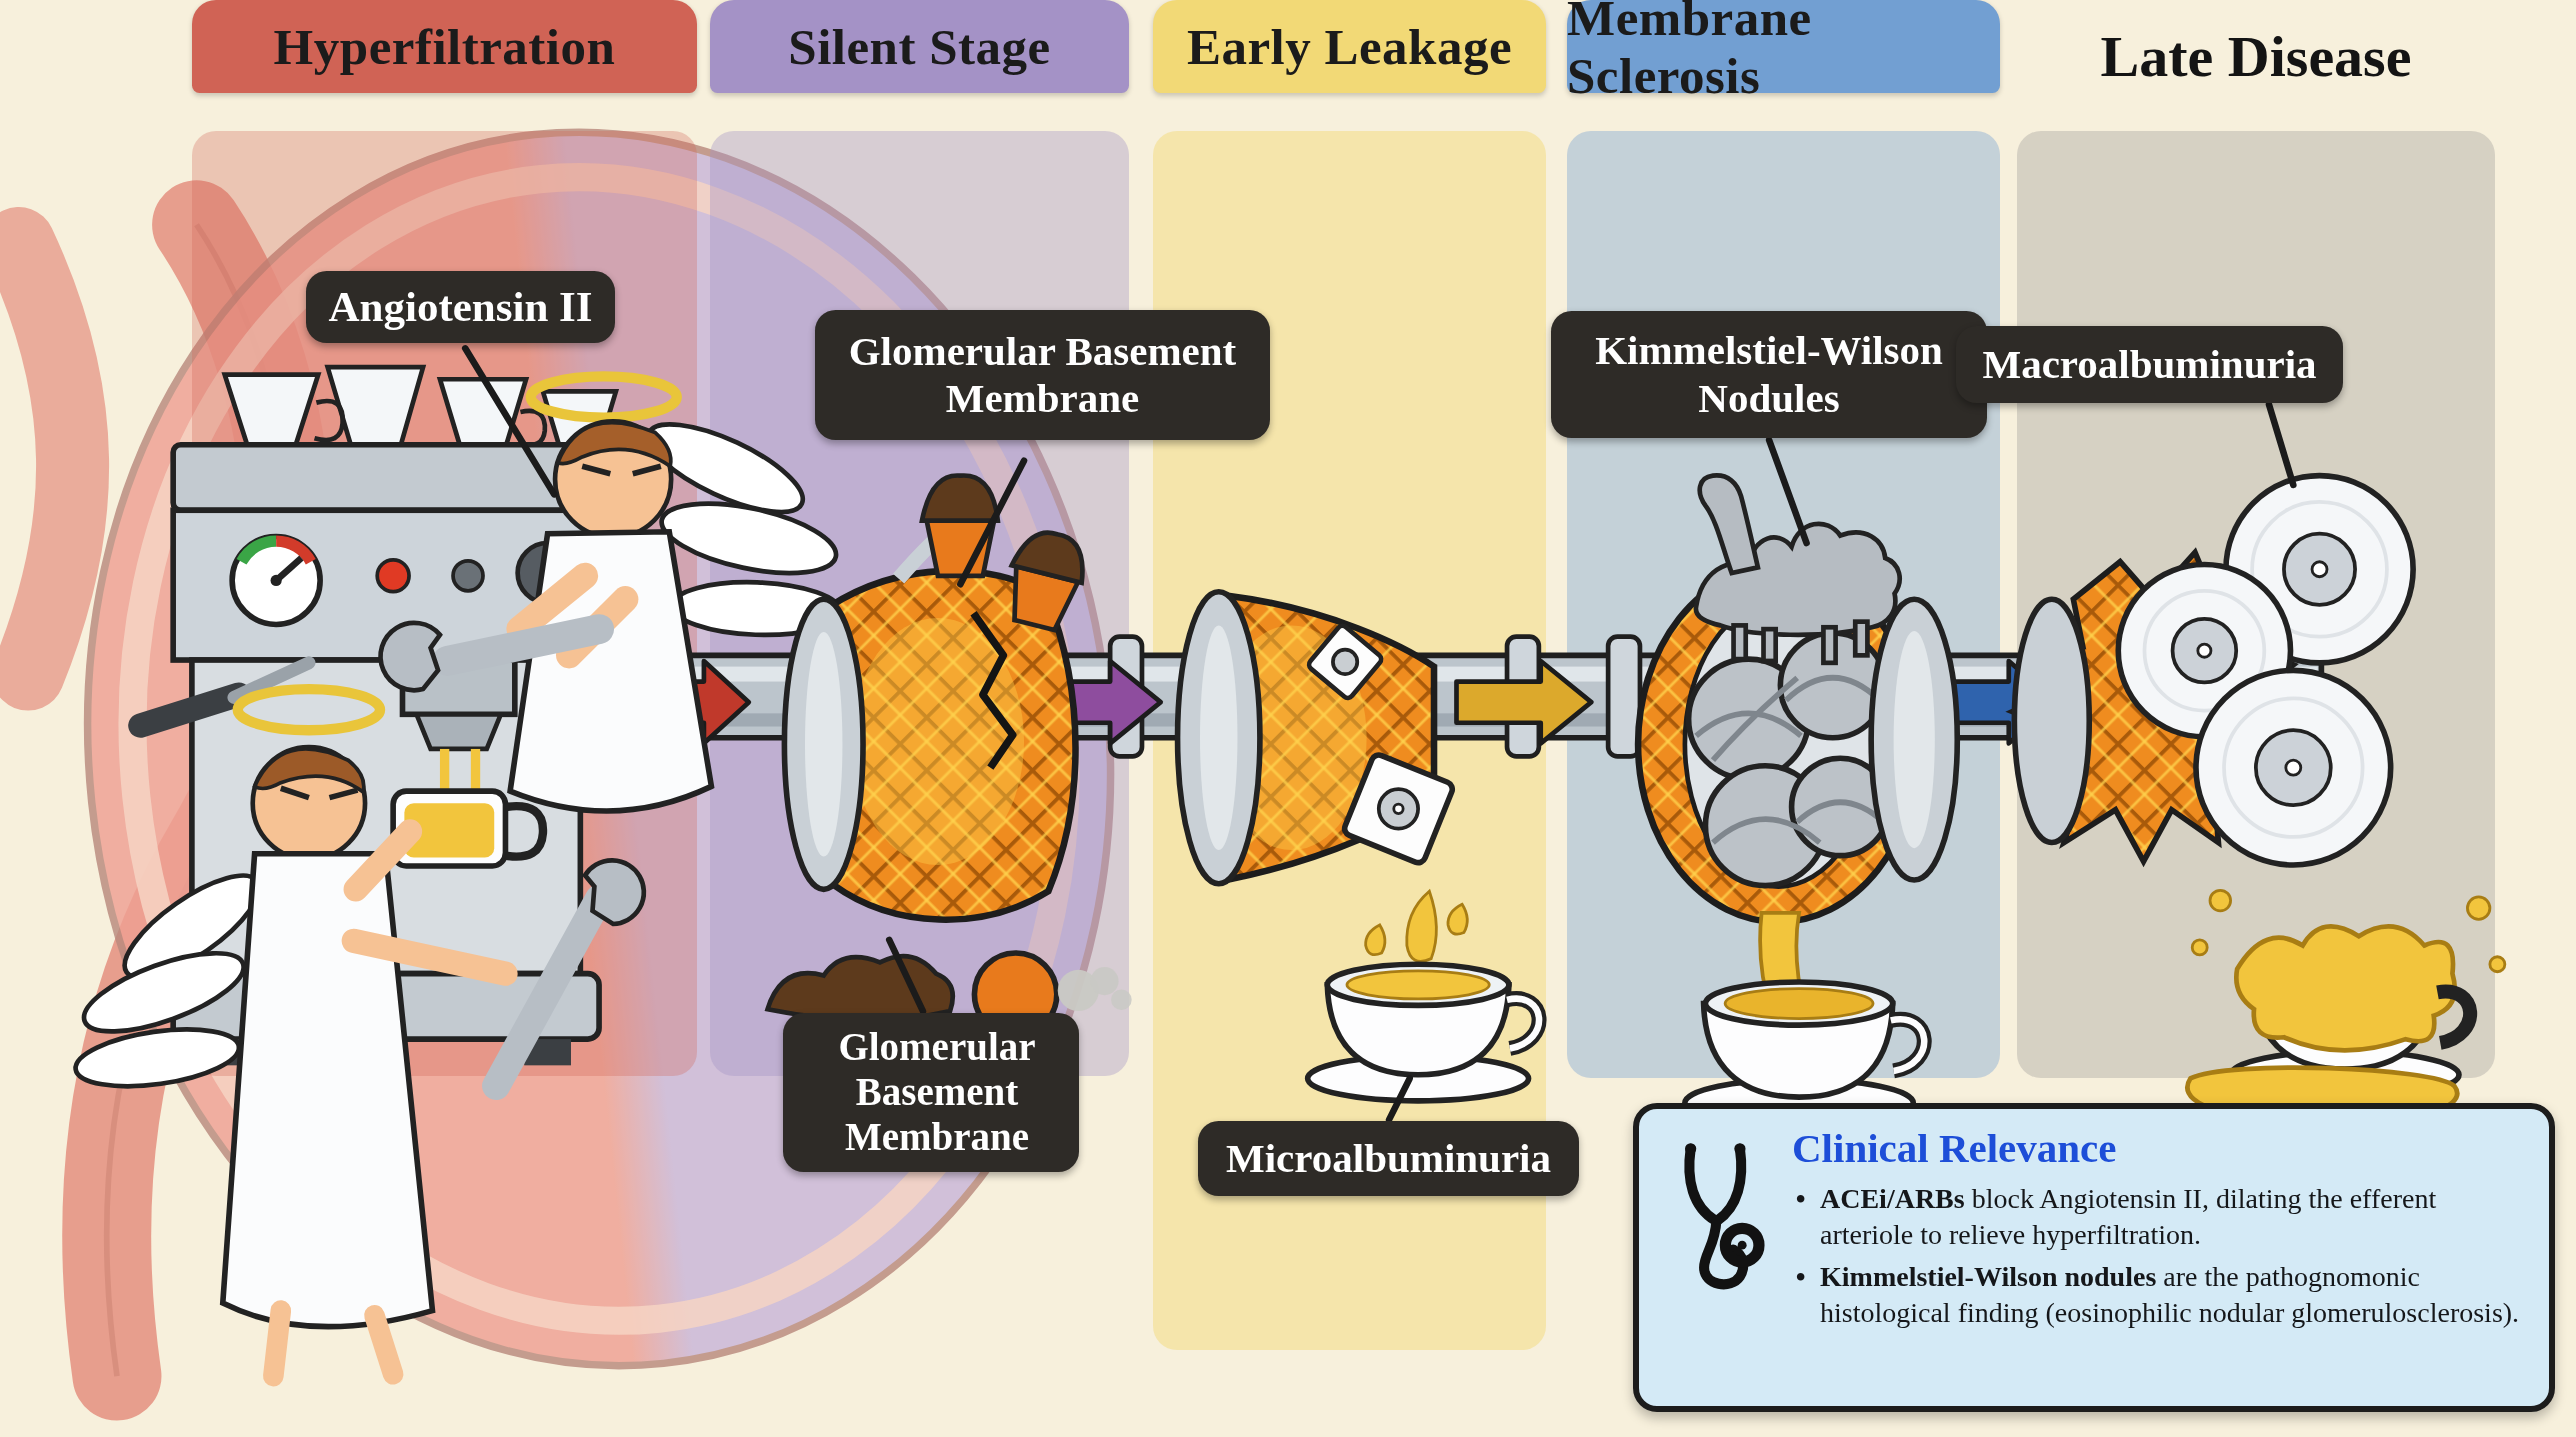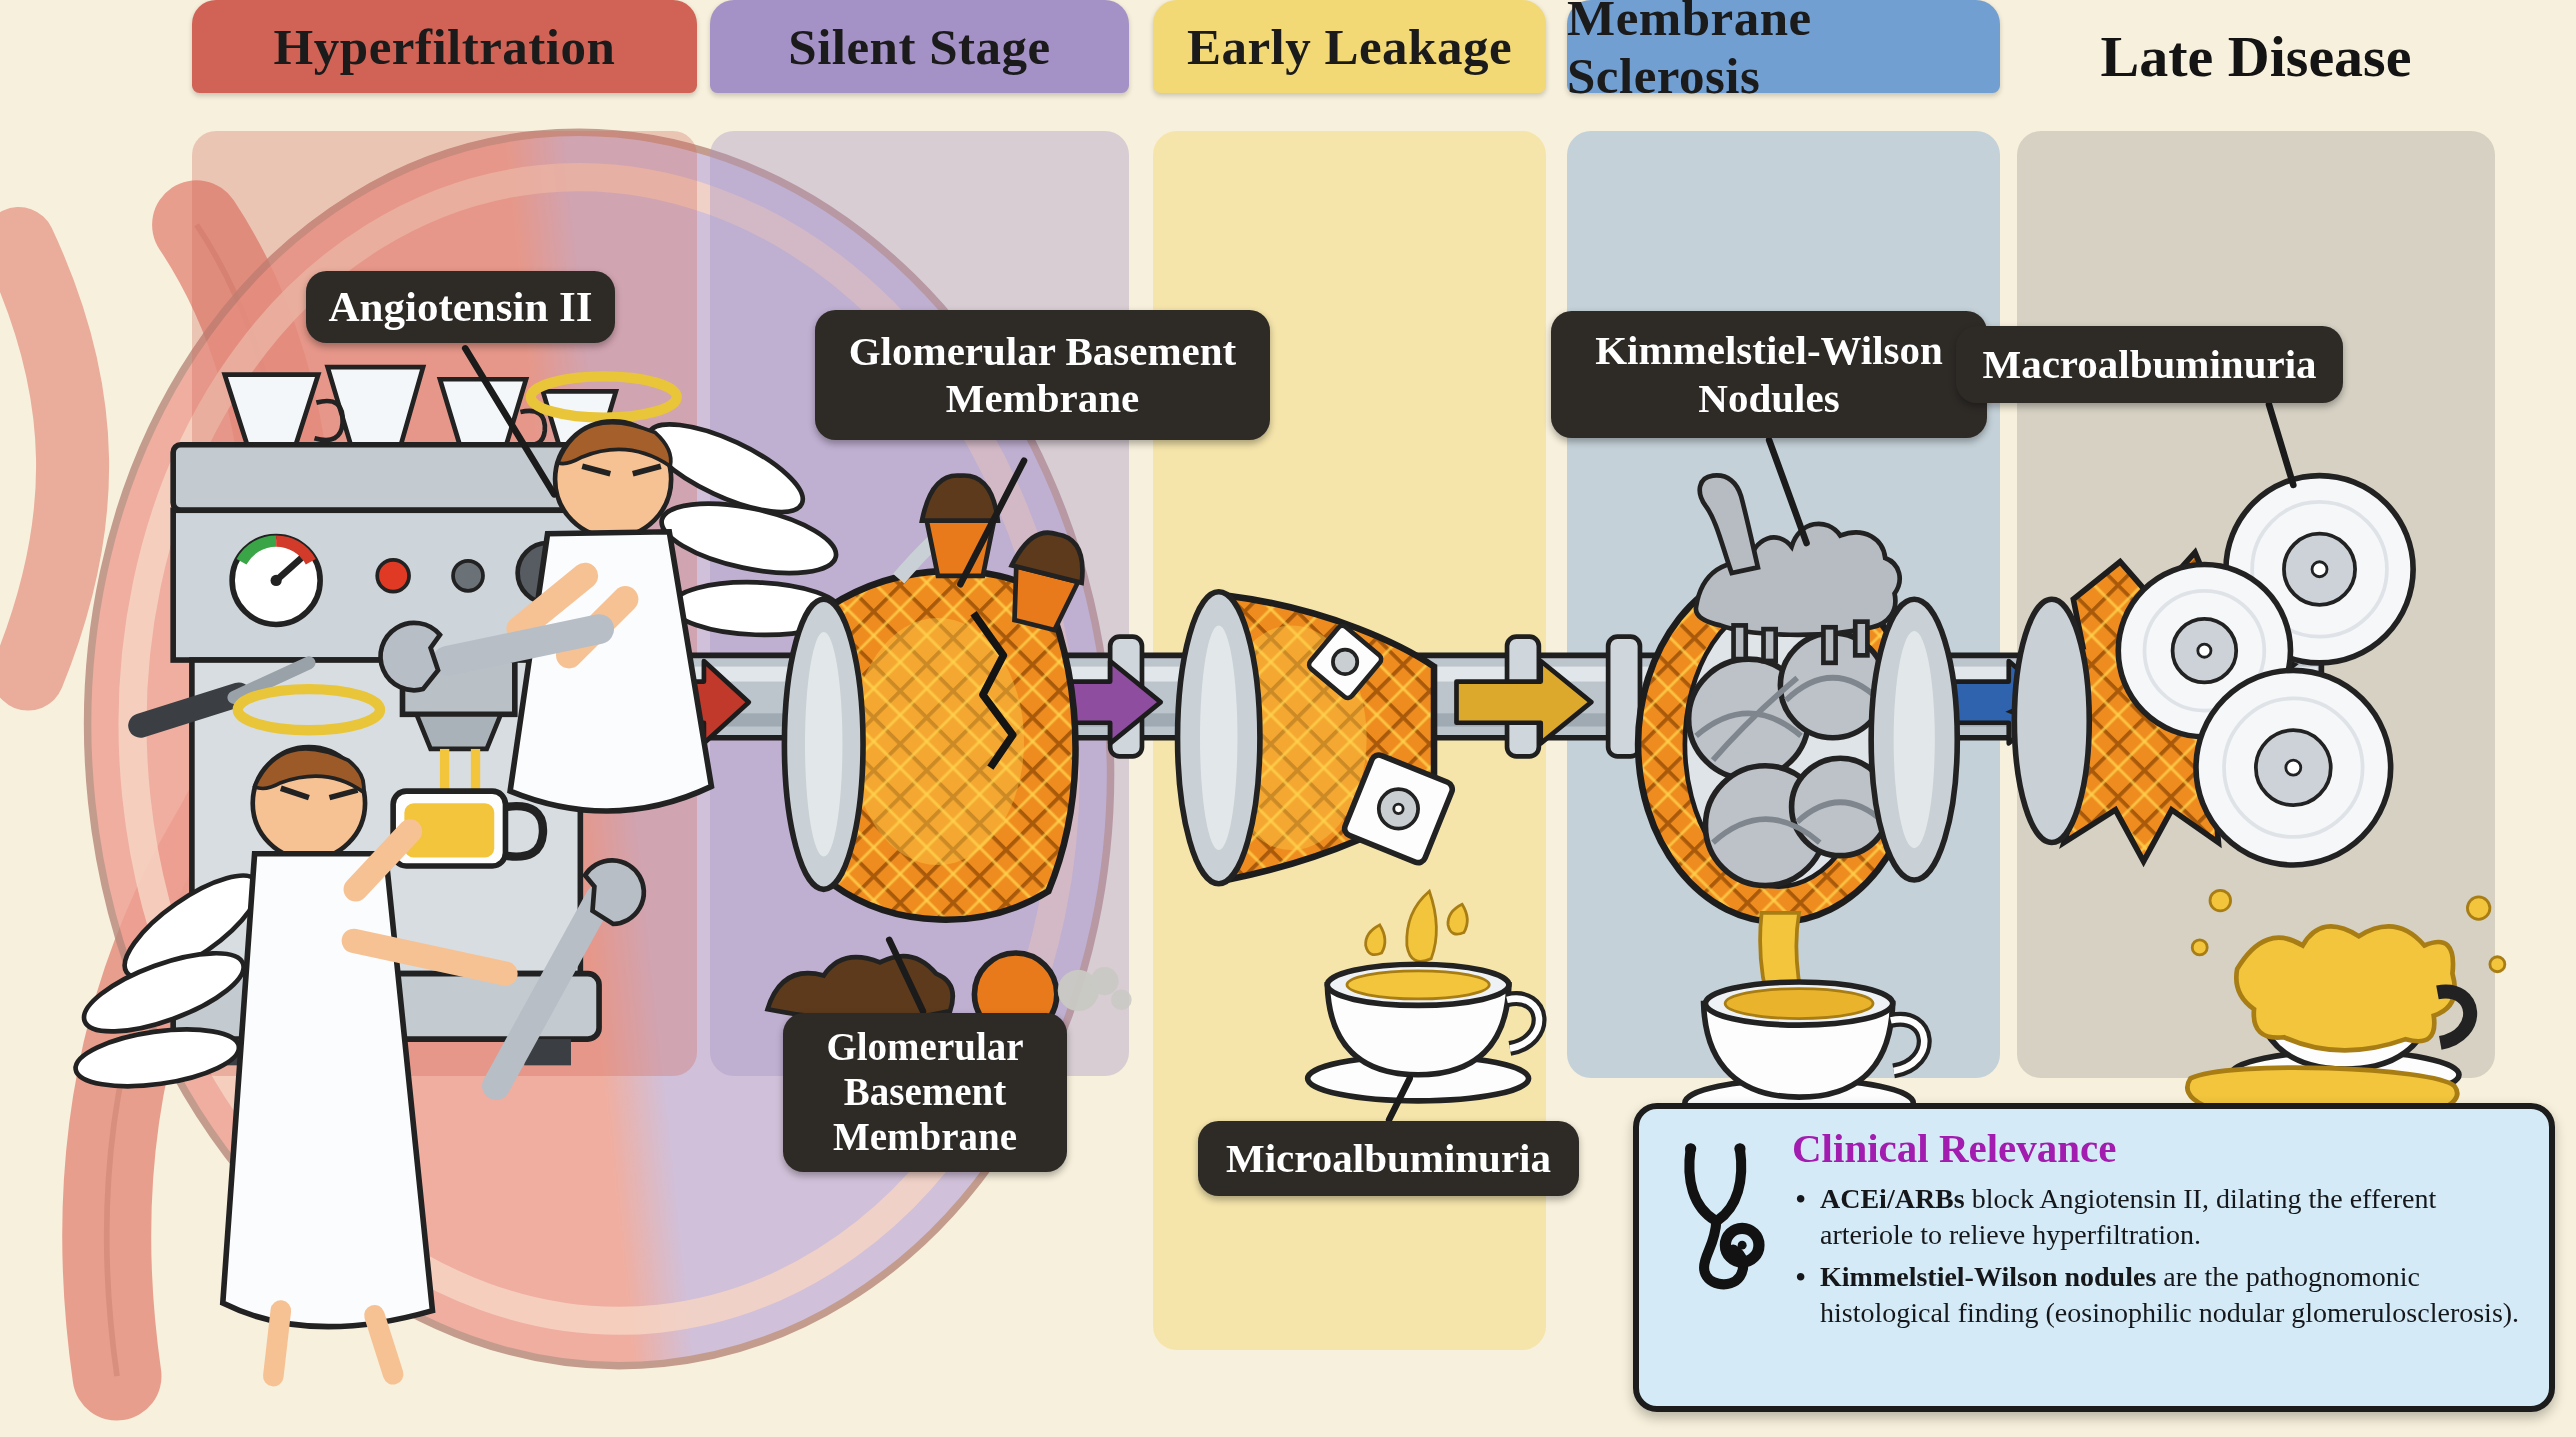--- a/index.html
+++ b/index.html
@@ -16,31 +16,31 @@
         box-shadow:0 2.8px 5.6px rgba(0,0,0,.18);}
   .col-title{position:absolute;z-index:4;top:22.5px;height:67px;text-align:center;
         font-size:58px;font-weight:700;color:#141414;}
   .callout{position:absolute;z-index:5;background:var(--label_box,#2e2b27);
         color:var(--label_text,#fff);border-radius:20.6px;
         display:flex;align-items:center;justify-content:center;text-align:center;
         font-weight:700;white-space:pre-line;line-height:1.15;
         box-shadow:0 3.7px 7.5px rgba(0,0,0,.30);}
   #callout-angiotensin {left:306px; top:271px; width:309px; height:72px; font-size:43px;}
   #callout-gbm-top     {left:815px; top:310px; width:455px; height:130px;font-size:41px;}
-  #callout-gbm-bottom  {left:783px; top:1013px;width:284px; height:159px;font-size:39px;}
+  #callout-gbm-bottom  {left:783px; top:1013px;width:284px; height:159px;font-size:39px;padding-left:12px;}
   #callout-kw          {left:1551px;top:311px; width:436px; height:127px;font-size:41px;}
   #callout-macro       {left:1956px;top:326px; width:387px; height:77px; font-size:41px;}
   #callout-micro       {left:1198px;top:1121px;width:381px; height:75px; font-size:41px;}
   #clinical{position:absolute;z-index:6;left:1633px;top:1103px;width:922px;height:309px;
         background:var(--clinical_bg,#d4eaf6);border:6.6px solid var(--clinical_border,#1c1c1c);
         border-radius:24px;box-sizing:border-box;display:flex;padding:15px 20.6px 11.2px 13px;
         box-shadow:0 5.6px 11.2px rgba(0,0,0,.25);}
   #clinical .icon-col{width:140px;flex:0 0 140px;display:flex;align-items:flex-start;justify-content:center;padding-top:17px;}
   #clinical .text-col{flex:1;}
-  #clinical h2{margin:0 0 9.4px 0;font-size:41px;font-weight:700;color:#a21caf;}
+  #clinical h2{margin:0 0 9.4px 0;font-size:41px;font-weight:700;color:#1d4ed8;}
   #clinical ul{margin:0;padding:0;list-style:none;}
   #clinical li{font-size:28px;color:#15171a;line-height:1.27;margin-bottom:6.6px;padding-left:28px;position:relative;}
   #clinical li::before{content:"•";position:absolute;left:3.7px;top:0;font-weight:700;}
   #clinical b{font-weight:700;}
 </style>
 </head>
 <body>
 
 <div id="stage">
 

